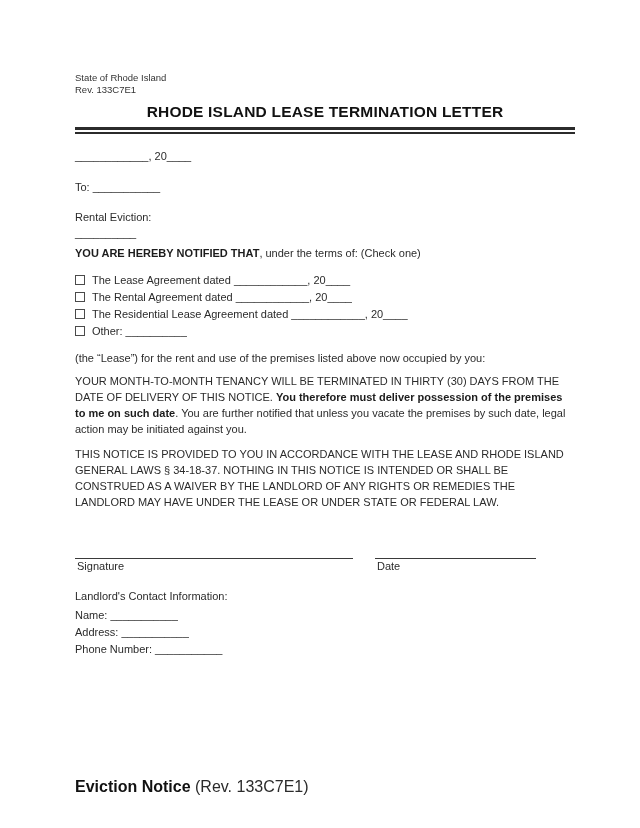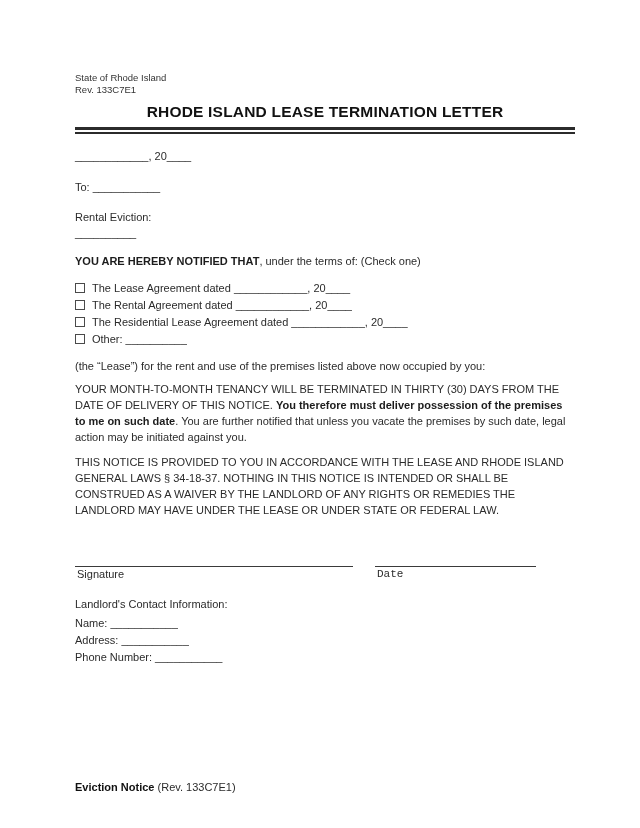--- a/index.html
+++ b/index.html
@@ -38,21 +38,21 @@
     margin-top: 5px;
     height: 2px;
     border-top: 3px solid #2b2b2b;
     border-bottom: 2px solid #2b2b2b;
   }
 
   .date-line   { margin-top: 14px; }
   .to-line     { margin-top: 15px; }
   .rental-label{ margin-top: 14px; }
   .rental-blank{ margin-top: 0; }
-  .notify      { margin-top: 12px; }
+  .notify      { margin-top: 4px; }
   .notify strong { color: #1c1c1c; }
 
   .options { margin-top: 11px; }
   .option  { line-height: 17px; white-space: nowrap; }
   .cb {
     display: inline-block;
     width: 8px; height: 8px;
     border: 1px solid #4a4a4a;
     margin-right: 7px;
     vertical-align: -1px;
@@ -65,33 +65,33 @@
   .para + .para{ margin-top: 9px; }
   .para strong { color: #1c1c1c; }
 
   .sig-row {
     margin-top: 48px;
     display: flex;
     align-items: flex-start;
   }
   .sig-col-signature { width: 278px; }
   .sig-spacer        { width: 22px; }
-  .sig-col-date      { width: 161px; font-family: Liberation Mono, monospace; }
+  .sig-col-date      { width: 161px; }
   .sig-line  { border-top: 1.5px solid #3a3a3a; height: 0; }
   .sig-label { line-height: 15px; padding-left: 2px; }
 
   .contact-heading { margin-top: 14px; }
   .contact-line    { line-height: 17px; }
   .contact-line.first { margin-top: 3px; }
 
   .footer {
     position: absolute;
     left: 75px;
     top: 779px;
-    font-size: 11px;
+    font-size: 16px;
   }
   .footer strong { color: #111111; }
 </style>
 </head>
 <body>
 
 <div class="page">
   <div class="content">
 
     <div class="header-row">

